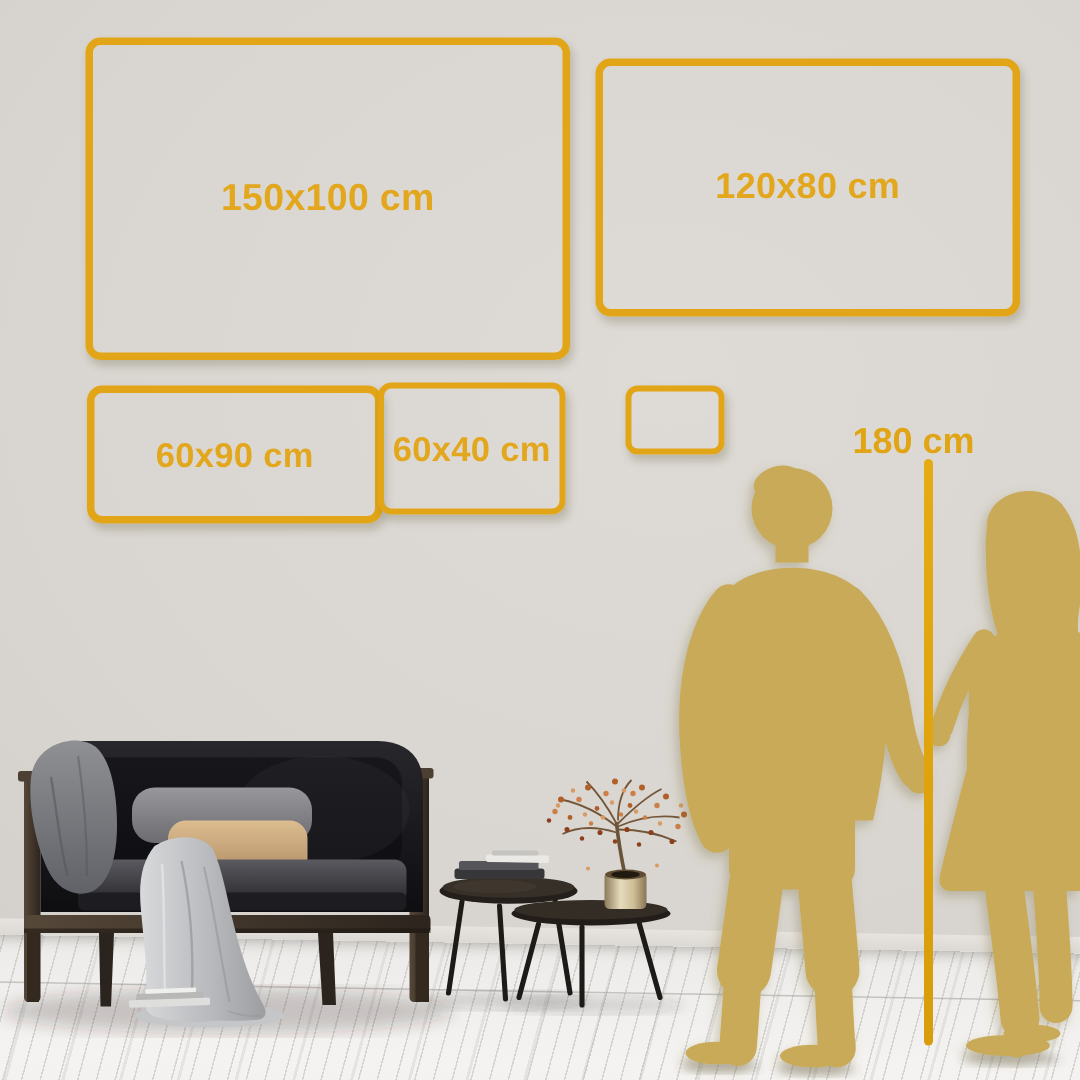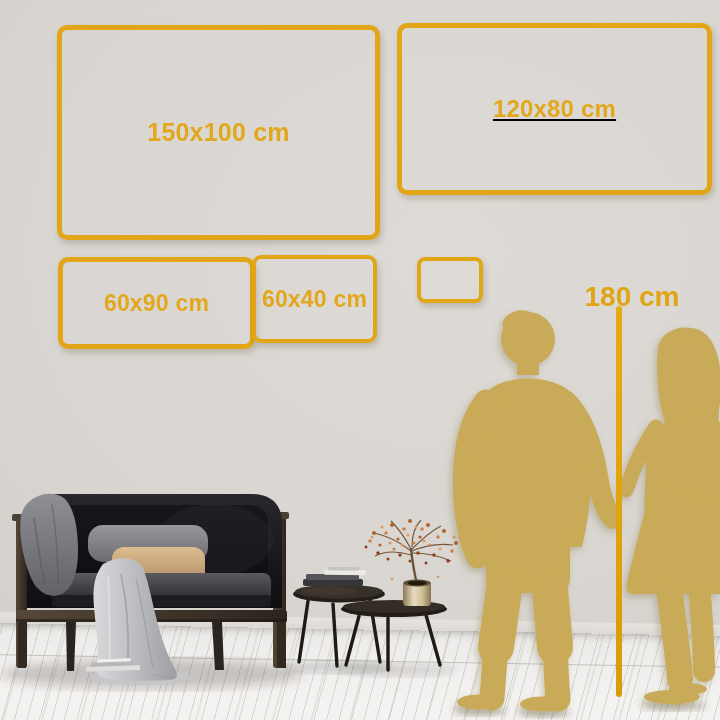--- a/index.html
+++ b/index.html
@@ -29,31 +29,31 @@
   }
   
   .frame{
     position:absolute;box-sizing:border-box;border:5px solid #e2a517;border-radius:10px;
     box-shadow:2px 4px 6px rgba(70,58,20,.22);
     display:flex;align-items:center;justify-content:center;
   }
   .flabel{color:#e3a71e;font-weight:bold;letter-spacing:.2px;white-space:nowrap;}
   .f150{left:57px;top:25px;width:323px;height:215px;}
   .f150 .flabel{font-size:25px;}
-  .f120{left:397px;top:23px;width:315px;height:172px;text-decoration:underline;}
+  .f120{left:397px;top:39px;width:283px;height:172px;}
   .f120 .flabel{font-size:24px;}
   .f6090{left:58px;top:257px;width:197px;height:92px;}
   .f6090 .flabel{font-size:23px;}
   .f6040{left:252px;top:255px;width:125px;height:88px;border-width:4px;border-radius:9px;}
   .f6040 .flabel{font-size:23px;}
   .f3020{left:417px;top:257px;width:66px;height:46px;border-width:4px;border-radius:8px;}
   .lbl3020{position:absolute;left:412px;top:227px;font-size:22px;color:#e3a71e;font-weight:bold;white-space:nowrap;}
   
-  .ruler-label{position:absolute;left:584px;top:281px;width:96px;text-align:center;
-    font-size:28px;font-weight:bold;color:#e0a414;white-space:nowrap;}
+  .ruler-label{position:absolute;left:561px;top:281px;width:96px;text-align:center;
+    font-size:24px;font-weight:bold;color:#e0a414;white-space:nowrap;}
   .ruler-line{position:absolute;left:616px;top:306px;width:6px;height:391px;
     background:linear-gradient(#e6ab12,#d99c0a);border-radius:3px;z-index:6;}
   
   .sofa-svg{position:absolute;left:0;top:478px;width:330px;height:232px;}
   .tables-svg{position:absolute;left:270px;top:515px;width:205px;height:190px;}
   .people-svg{position:absolute;left:438px;top:295px;width:282px;height:425px;z-index:5;}
 </style>
 </head>
 <body>
 

